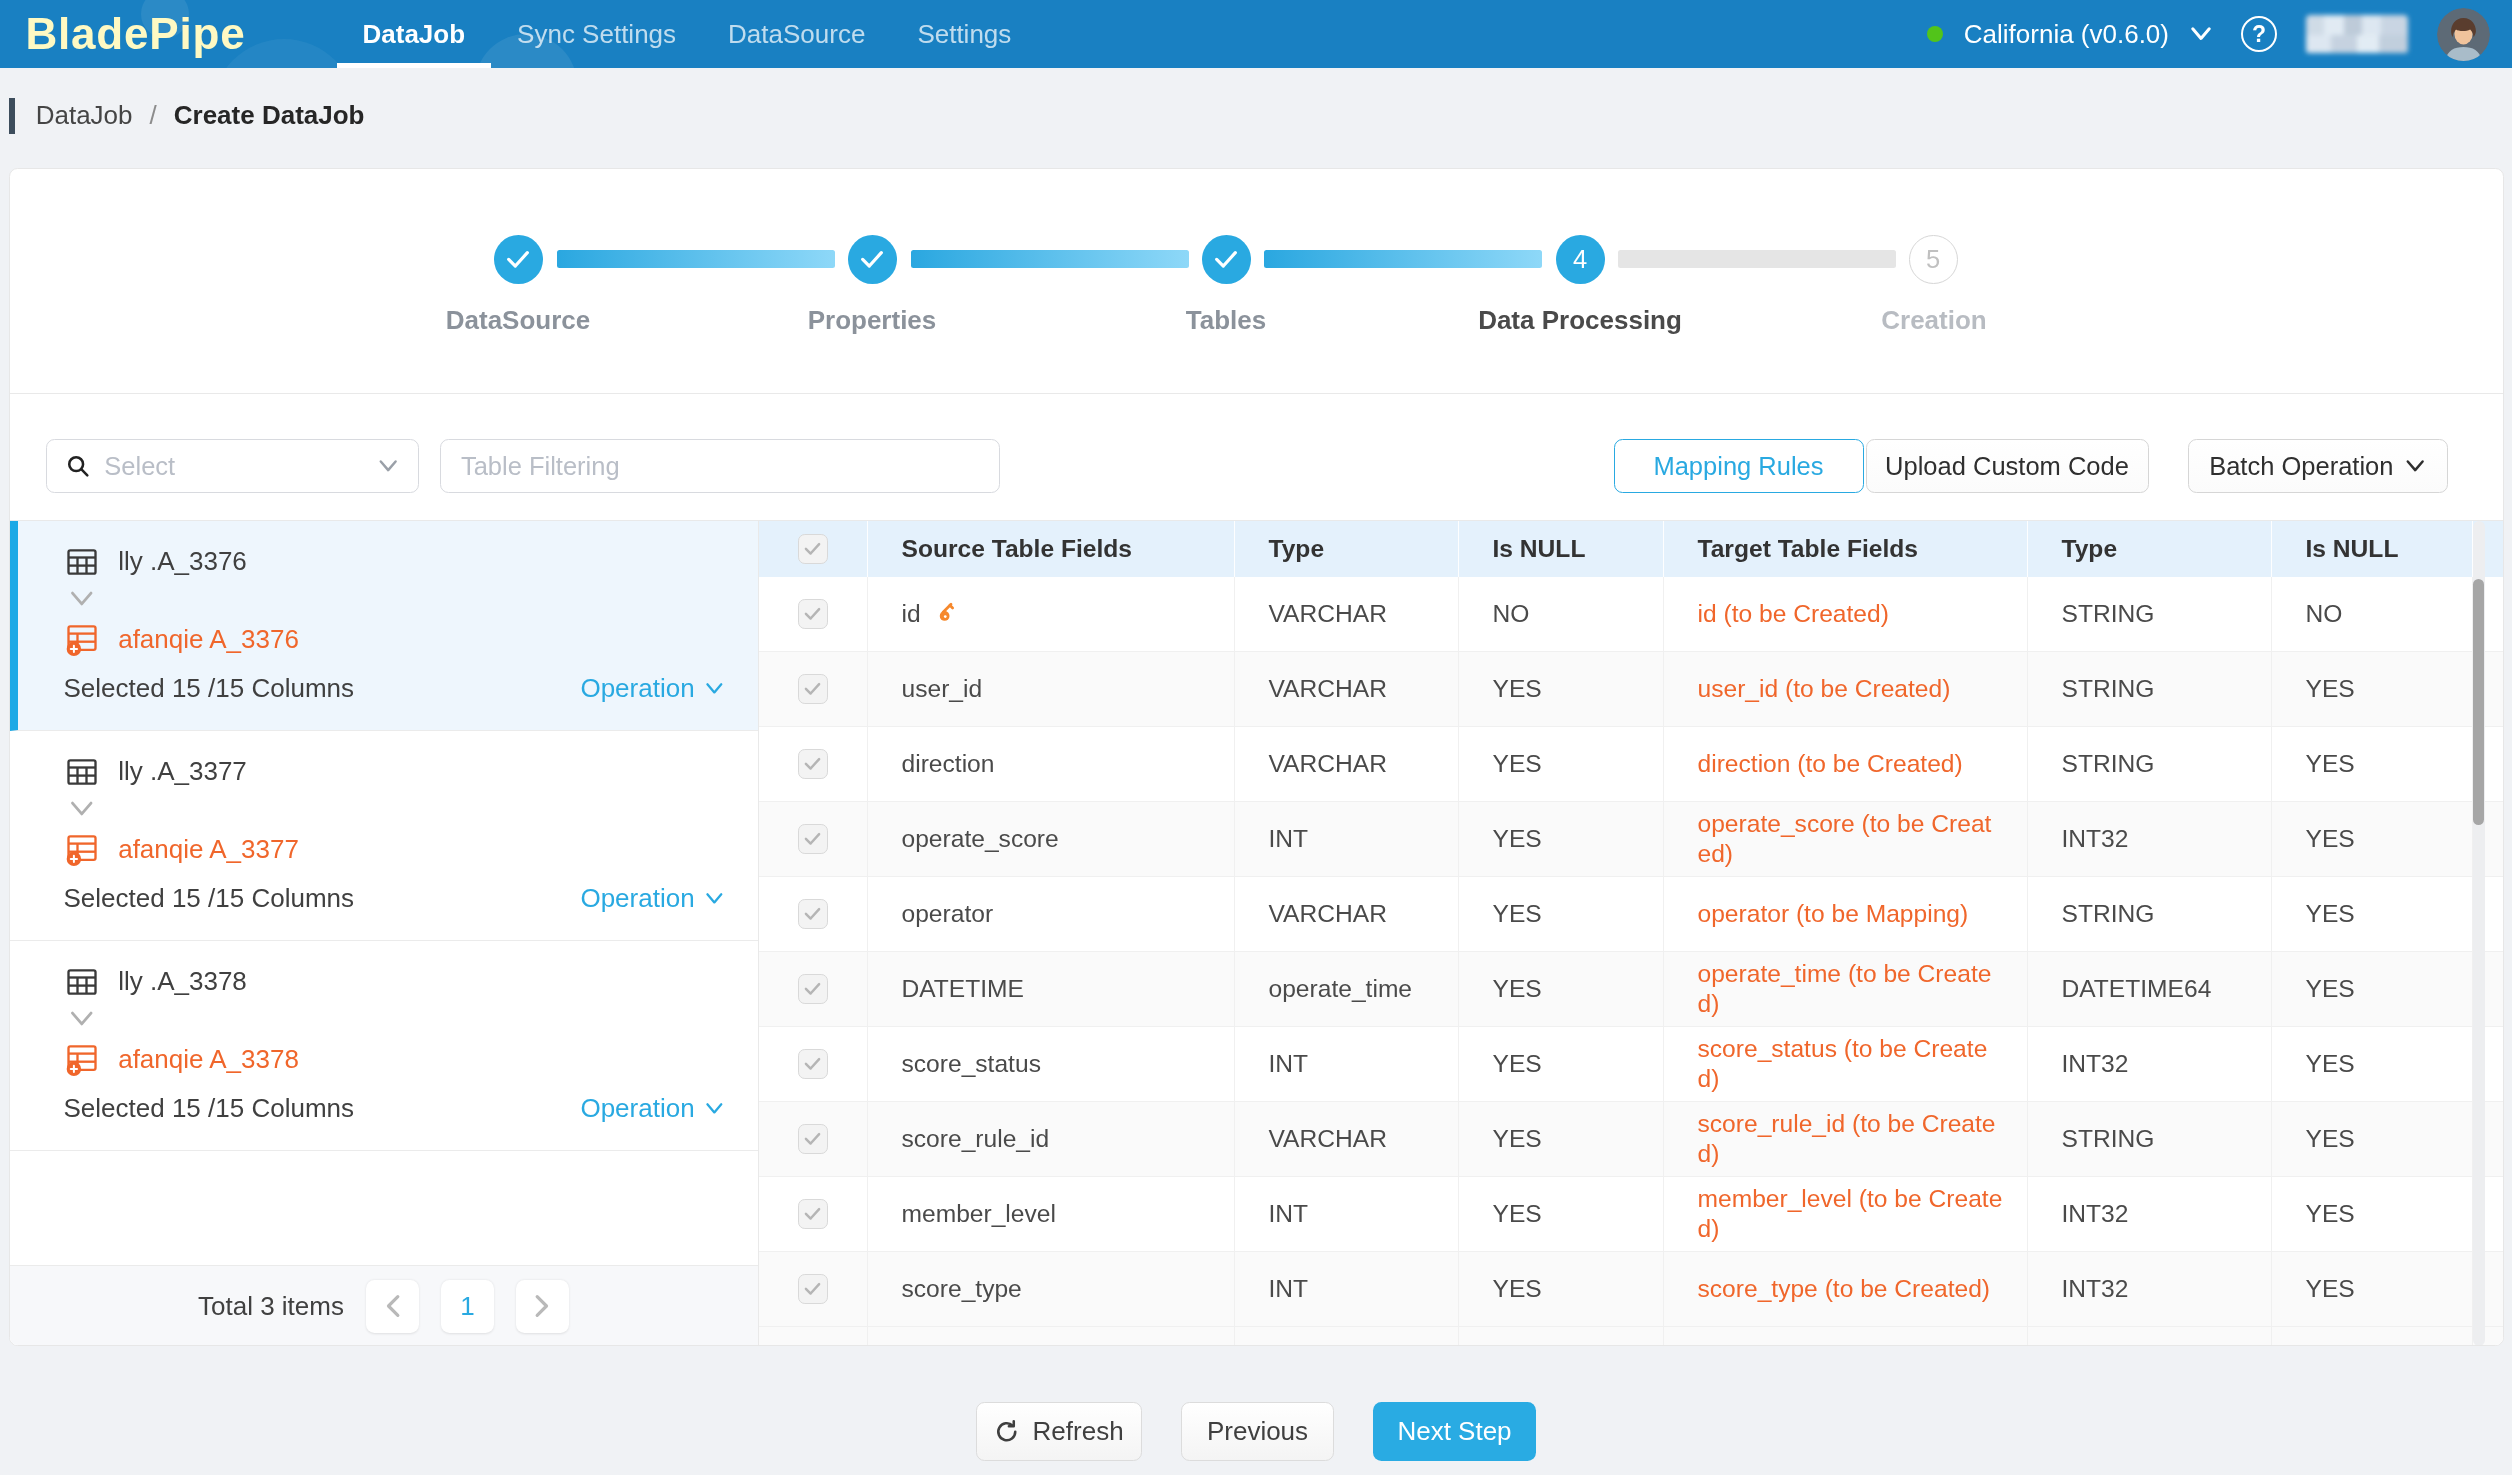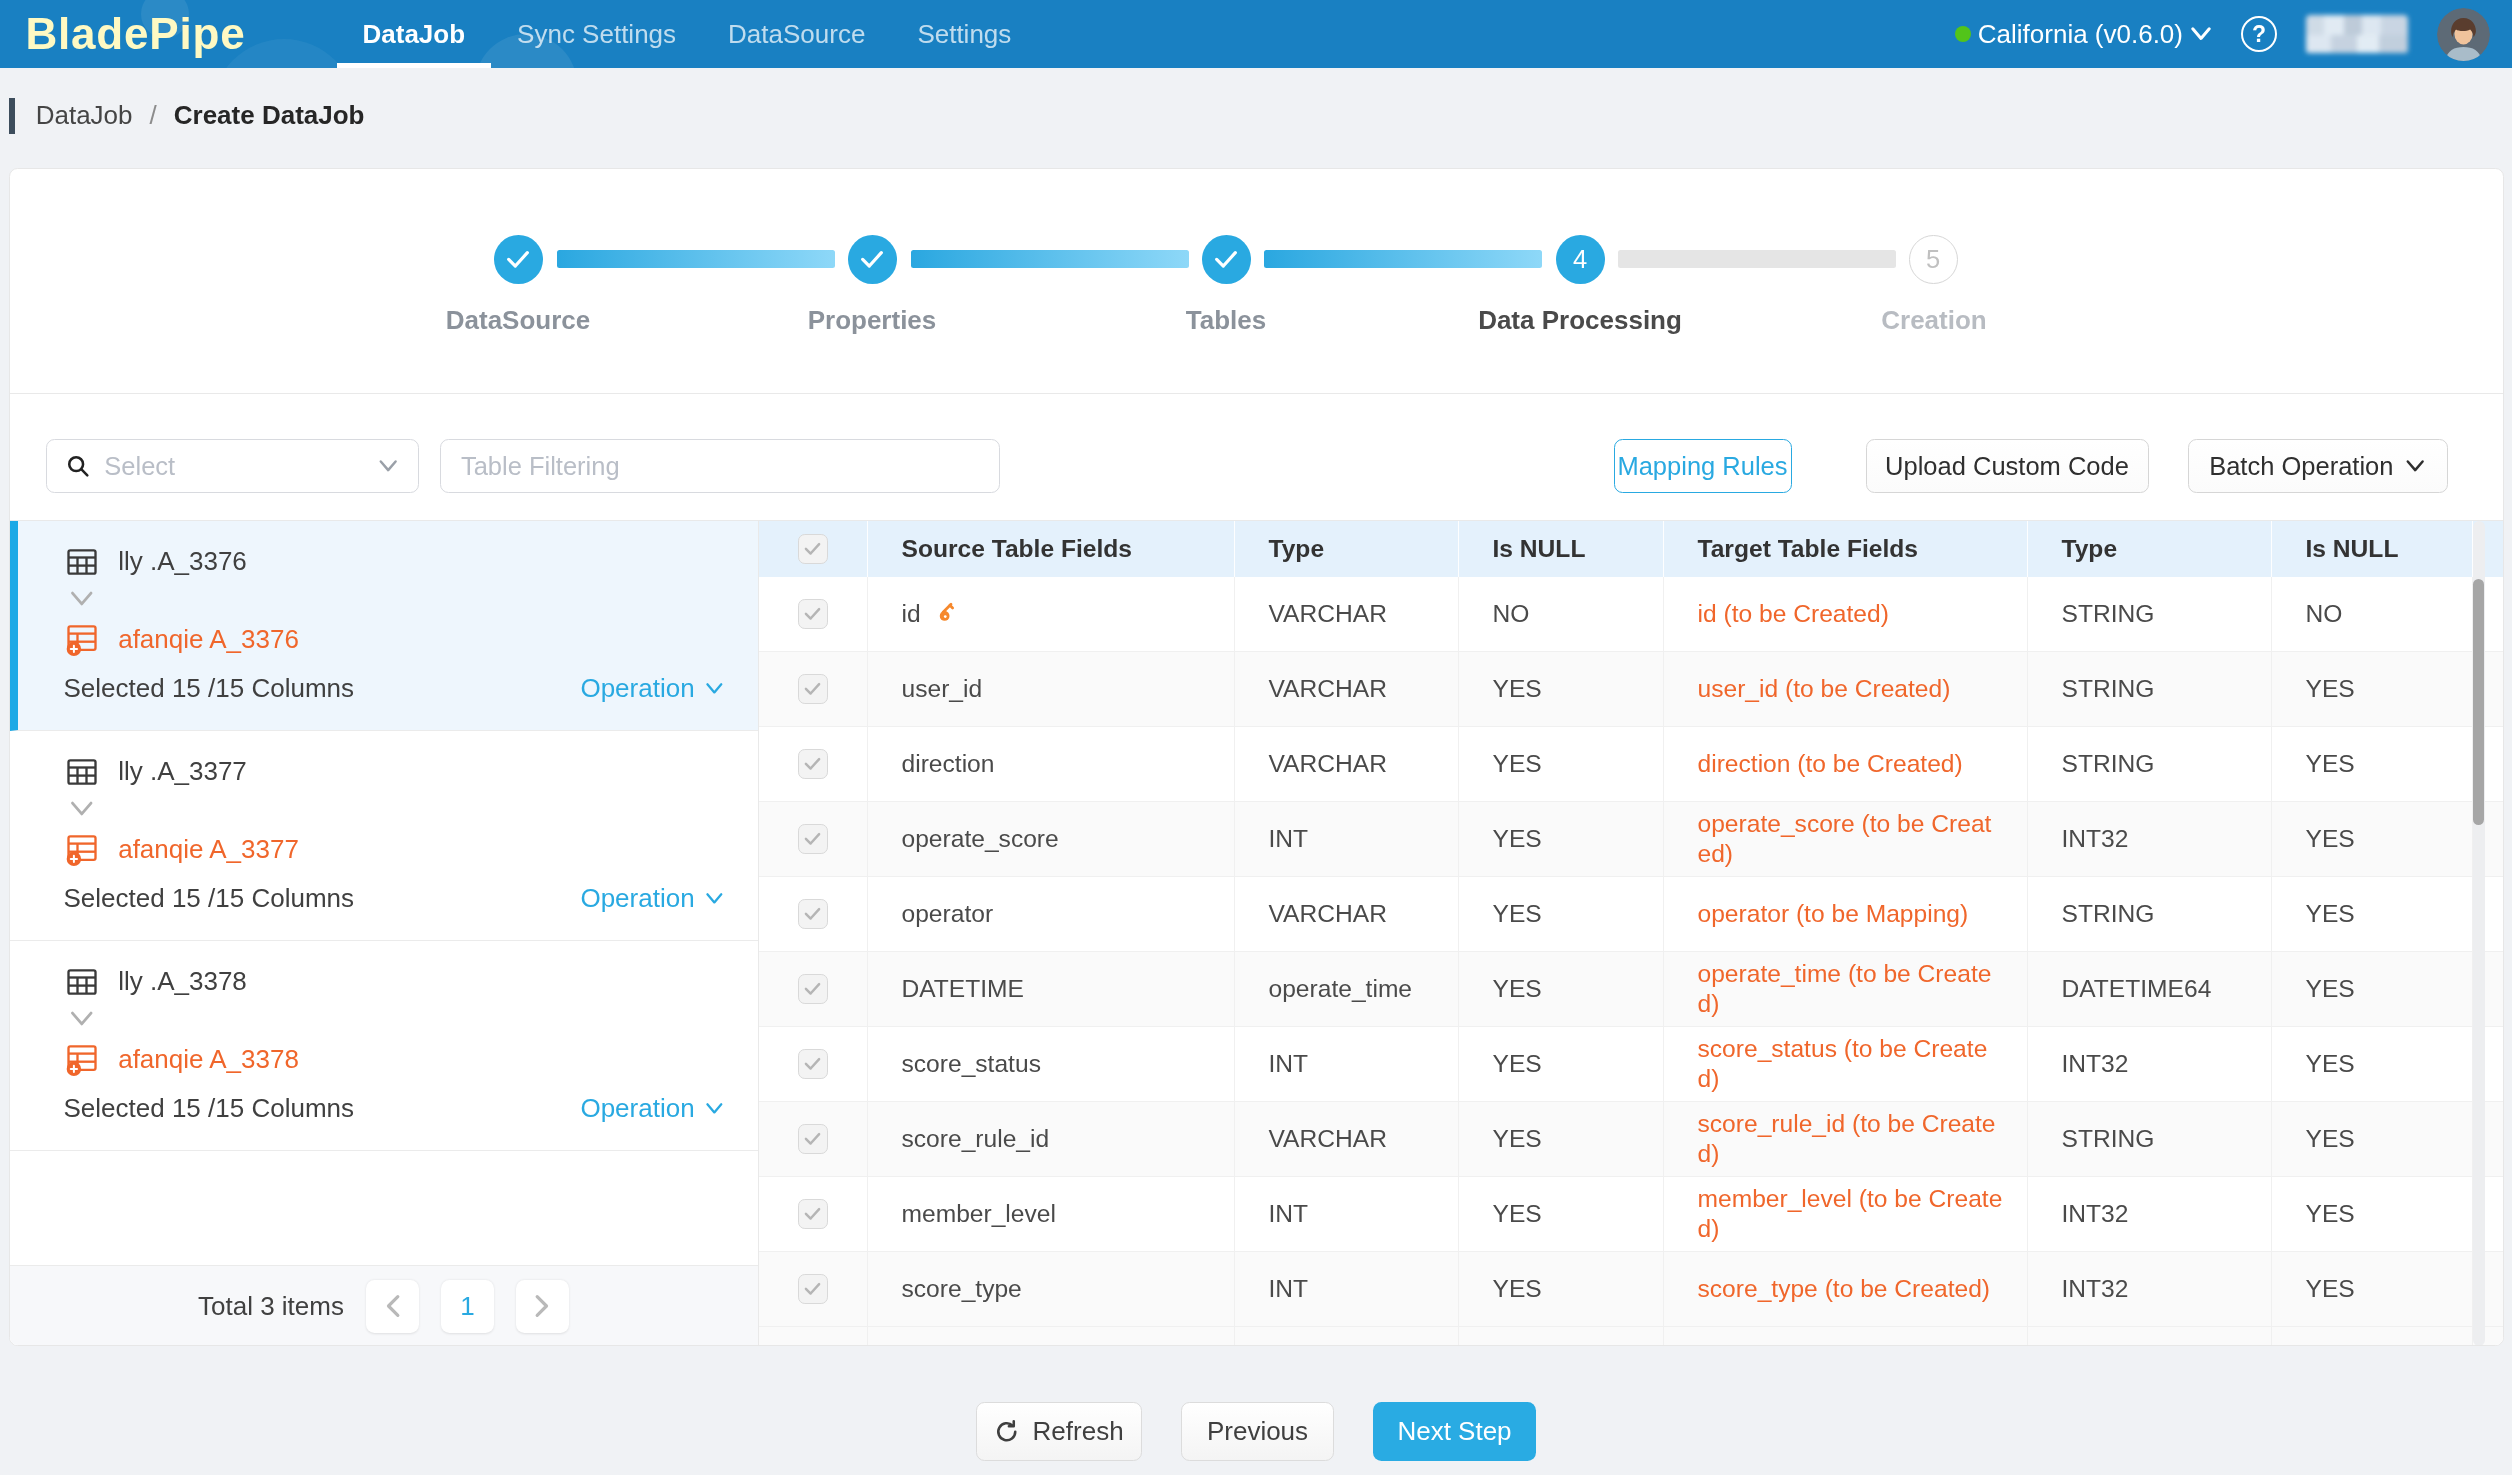--- a/index.html
+++ b/index.html
@@ -12,21 +12,21 @@
   .nav-deco1,.nav-deco2,.nav-deco3 { position:absolute; border-radius:50%; background:rgba(255,255,255,.08); }
   .nav-deco1 { width:102px; height:102px; left:475px; top:34px; }
   .nav-deco2 { width:48px; height:48px; left:141px; top:-10.2px; }
   .nav-deco3 { width:144px; height:144px; left:212px; top:39px; background:rgba(255,255,255,.05); }
   .logo { margin-left:25.5px; width:280px; font-size:44px; font-weight:bold; color:#fef9c3; letter-spacing:0.8px; position:relative; }
   .nav-menu { display:flex; height:68px; margin-left:31px; list-style:none; position:relative; }
   .nav-item { padding:0 26px; line-height:68px; font-size:26px; color:rgba(255,255,255,.72); cursor:pointer; position:relative; }
   .nav-item.active { color:#fff; font-weight:bold; }
   .nav-item.active::after { content:""; position:absolute; left:0; right:0; bottom:0; height:5.1px; background:#fff; }
   .nav-right { margin-left:auto; display:flex; align-items:center; margin-right:22px; gap:29px; }
-  .env { display:flex; align-items:center; gap:7px; color:#fff; font-size:26px; cursor:pointer; }
+  .env { display:flex; align-items:center; gap:21px; color:#fff; font-size:26px; cursor:pointer; }
   .env-dot { width:16px; height:16px; border-radius:50%; background:#52c41a; }
   .help-icon { width:36px; height:36px; border:2.5px solid #fff; border-radius:50%; color:#fff; font-size:23px; font-weight:bold; display:flex; align-items:center; justify-content:center; cursor:pointer; }
   .name-blur { width:102px; height:39px; border-radius:4.2px; filter:blur(2.5px);
     background:
       linear-gradient(90deg,#dfe3ea 0 18%,#f2f4f8 18% 37%,#ccd2dc 37% 55%,#eef0f5 55% 74%,#d8dde6 74%),
       linear-gradient(90deg,#eef0f5 0 25%,#d5dae3 25% 50%,#f4f6f9 50% 72%,#d0d6e0 72%);
     background-size:100% 52%; background-repeat:no-repeat; background-position:top,bottom; opacity:.92; }
   .avatar { width:53px; height:53px; border-radius:50%; overflow:hidden; cursor:pointer; flex:none; }
 
   
@@ -51,21 +51,21 @@
   .step-label.current { color:#4a4a4a; }
   .step-label.pending { color:#b8bcc2; }
 
   
   .toolbar { position:absolute; top:270px; left:0; right:0; height:54px; }
   .tb-select { position:absolute; left:36px; width:373px; height:54px; border:1.7px solid #d8dadf; border-radius:8.5px; display:flex; align-items:center; padding:0 18.7px; gap:13.6px; cursor:pointer; background:#fff; }
   .tb-select .ph { color:#b9bec7; font-size:25.5px; flex:1; }
   .tb-input { position:absolute; left:430px; width:560px; height:54px; border:1.7px solid #d8dadf; border-radius:8.5px; padding:0 20.4px; font-size:25.5px; color:#404040; font-family:"Liberation Sans",sans-serif; background:#fff; }
   .tb-input::placeholder { color:#b9bec7; }
   .btn { display:flex; align-items:center; justify-content:center; border-radius:8.5px; font-size:25.5px; cursor:pointer; background:#fff; }
-  .btn-mapping { position:absolute; left:1604px; width:178px; height:54px; border:1.7px solid #29a9e1; color:#29a9e1; }
+  .btn-mapping { position:absolute; left:1604px; width:250px; height:54px; border:1.7px solid #29a9e1; color:#29a9e1; }
   .btn-plain { border:1.7px solid #d6d6d6; color:#2f2f2f; background:linear-gradient(#ffffff,#fbfbfb); }
   .btn-upload { position:absolute; left:1856px; width:283px; height:54px; }
   .btn-batch { position:absolute; left:2178px; width:260px; height:54px; gap:12px; }
 
   
   .content { position:absolute; top:351px; left:0; width:2494px; height:826px; border-top:0.8px solid #e9e9e9; display:flex; }
   .sidebar { width:749px; flex:none; border-right:0.8px solid #e9e9e9; display:flex; flex-direction:column; background:#fff; }
   .side-item { height:210px; flex:none; border-bottom:0.8px solid #ebebeb; padding:22px 34px 0 54px; cursor:pointer; background:#fff; }
   .side-item.active { background:#eef6fd; border-left:8.5px solid #1ca9e6; padding-left:46px; }
   .side-line1 { display:flex; align-items:center; gap:18.7px; height:37px; font-size:26px; color:#404040; }

